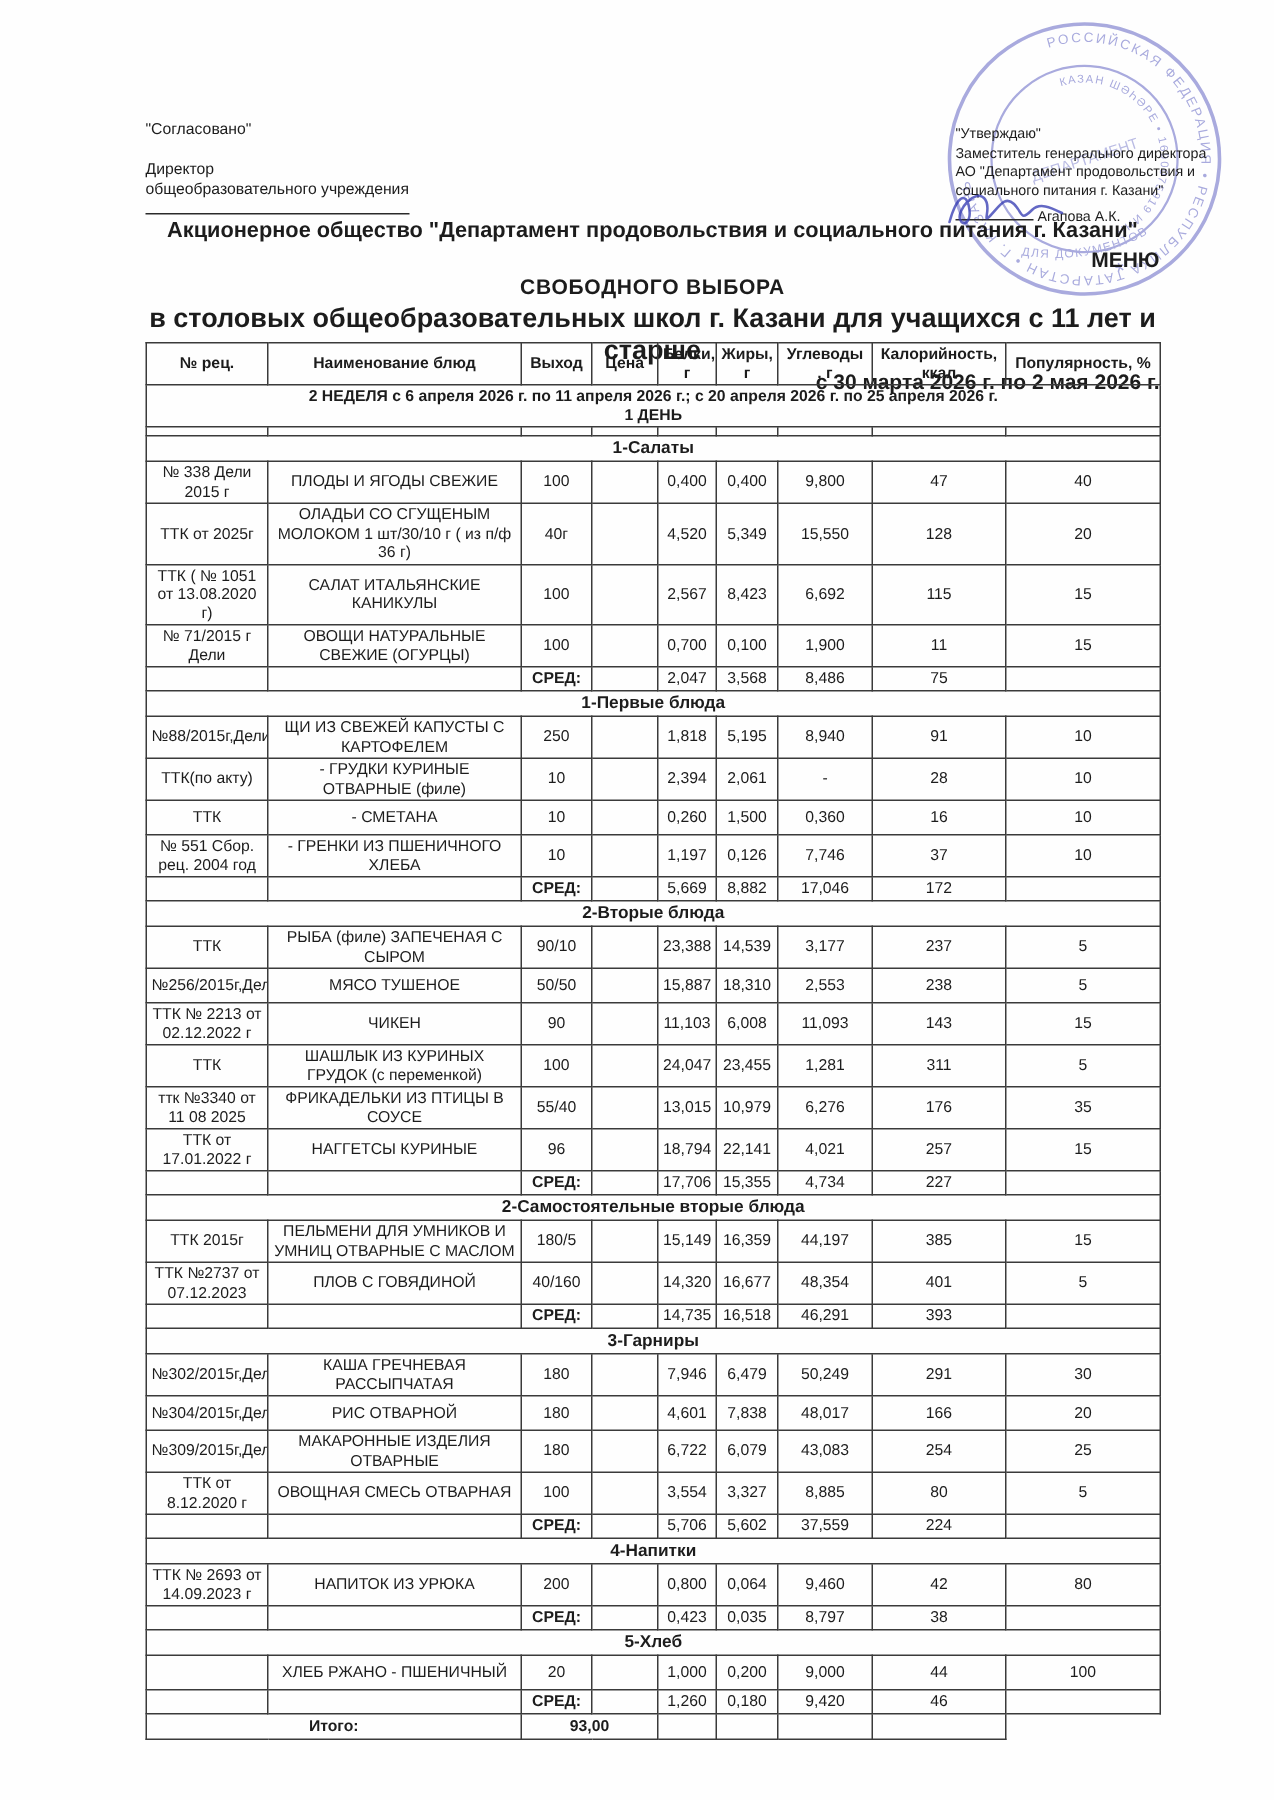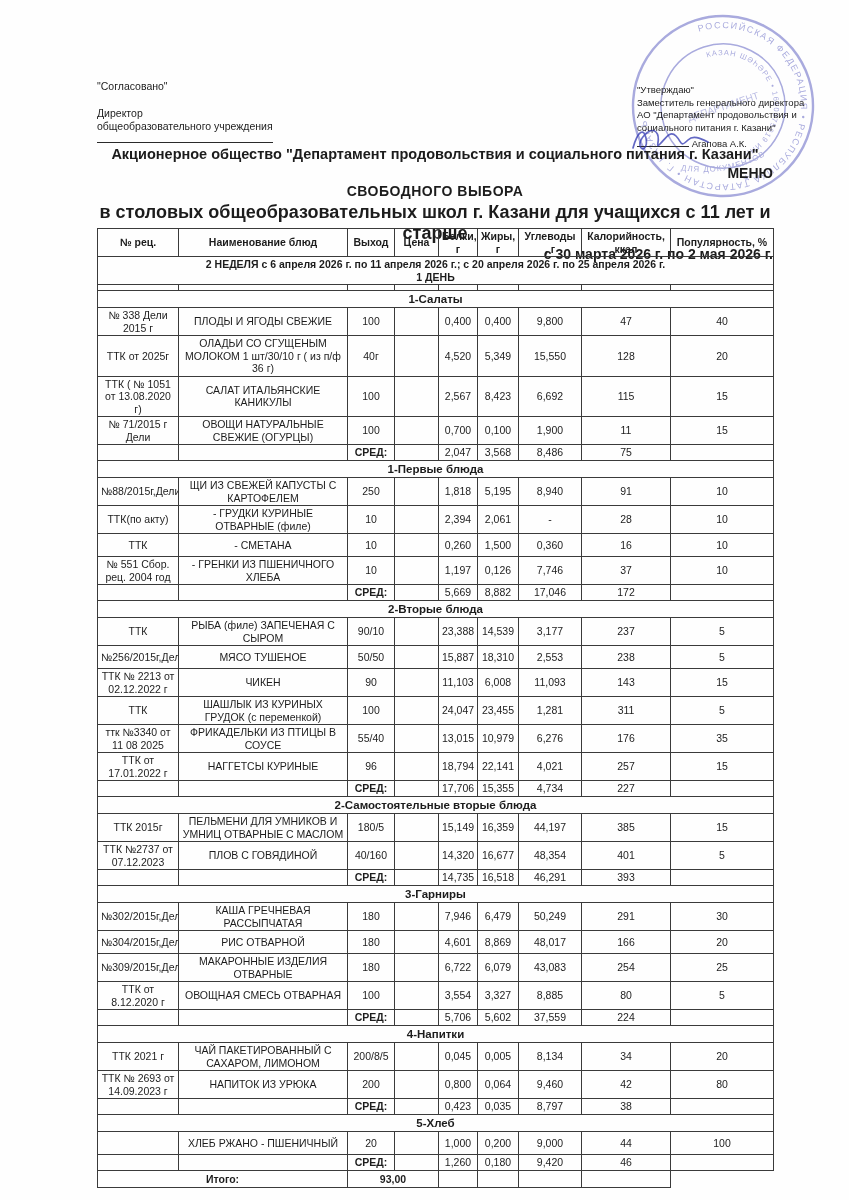--- a/index.html
+++ b/index.html
@@ -409,21 +409,21 @@
           <td>50,249</td>
           <td>291</td>
           <td>30</td>
         </tr>
         <tr>
           <td class="rec">№304/2015г,Дели</td>
           <td class="name">РИС ОТВАРНОЙ</td>
           <td>180</td>
           <td></td>
           <td>4,601</td>
-          <td>8,869</td>
+          <td>7,838</td>
           <td>48,017</td>
           <td>166</td>
           <td>20</td>
         </tr>
         <tr>
           <td class="rec">№309/2015г,Дели</td>
           <td class="name">МАКАРОННЫЕ ИЗДЕЛИЯ ОТВАРНЫЕ</td>
           <td>180</td>
           <td></td>
           <td>6,722</td>
@@ -451,31 +451,20 @@
           <td>5,706</td>
           <td>5,602</td>
           <td>37,559</td>
           <td>224</td>
           <td></td>
         </tr>
         <tr class="sect">
           <td colspan="9">4-Напитки</td>
         </tr>
         <tr>
-          <td class="rec">ТТК 2021 г</td>
-          <td class="name">ЧАЙ ПАКЕТИРОВАННЫЙ  С САХАРОМ, ЛИМОНОМ</td>
-          <td>200/8/5</td>
-          <td></td>
-          <td>0,045</td>
-          <td>0,005</td>
-          <td>8,134</td>
-          <td>34</td>
-          <td>20</td>
-        </tr>
-        <tr>
           <td class="rec">ТТК № 2693 от 14.09.2023 г</td>
           <td class="name">НАПИТОК ИЗ УРЮКА</td>
           <td>200</td>
           <td></td>
           <td>0,800</td>
           <td>0,064</td>
           <td>9,460</td>
           <td>42</td>
           <td>80</td>
         </tr>

